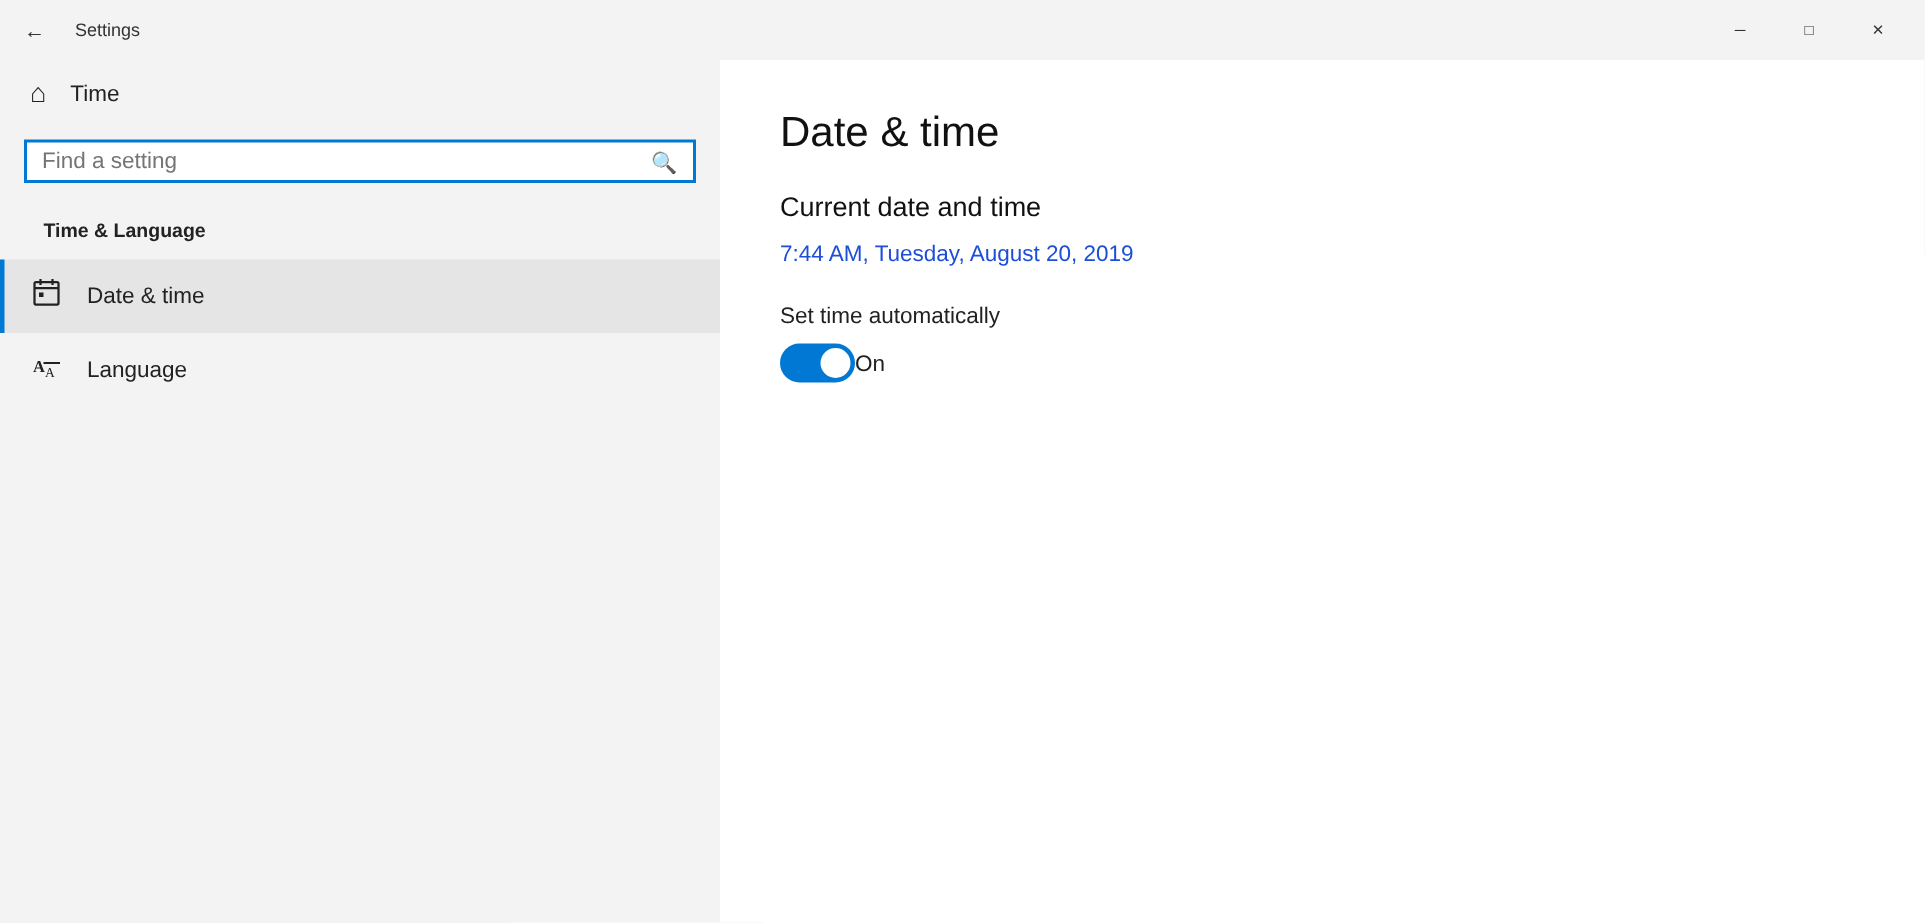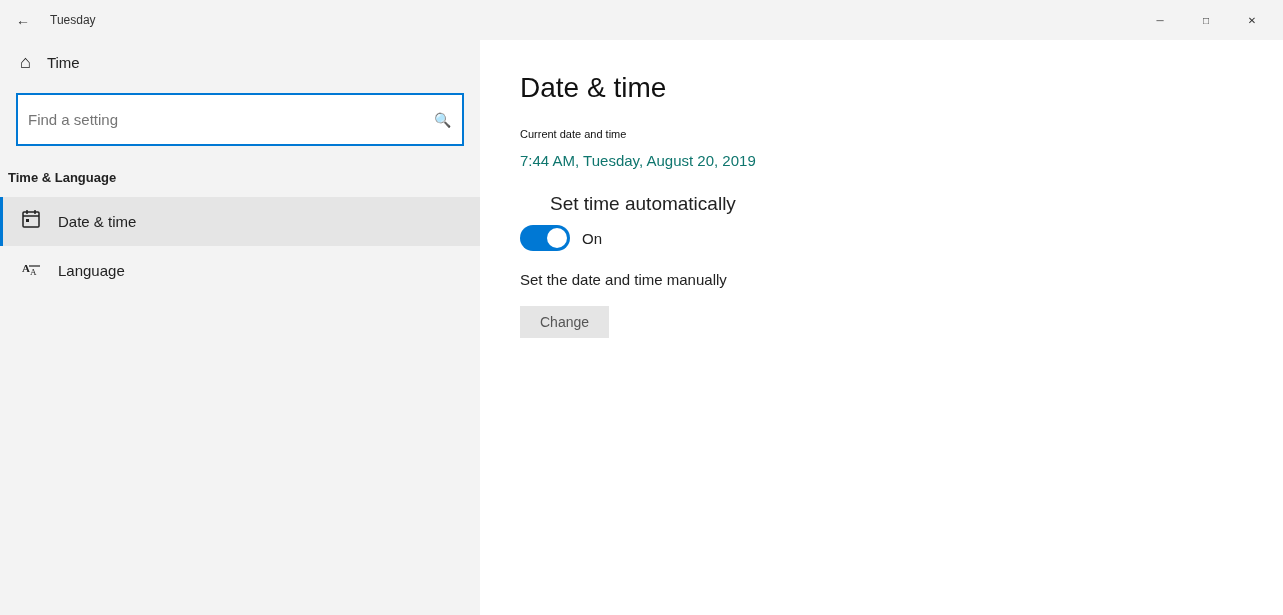--- a/index.html
+++ b/index.html
@@ -91,40 +91,40 @@
     .sidebar-home-icon {
       font-size: 18px;
     }
 
     .search-box {
       margin: 8px 16px 16px 16px;
       display: flex;
       align-items: center;
       border: 2px solid #0078d4;
       background: #fff;
-      padding: 16px 10px;
+      padding: 4px 10px;
     }
     .search-input {
       border: none;
       outline: none;
       flex: 1;
       font-size: 15px;
       background: transparent;
       color: #555;
     }
     .search-icon {
       color: #555;
       font-size: 14px;
     }
 
     .sidebar-section-title {
       font-size: 13px;
       font-weight: 600;
       color: #222;
-      padding: 8px 20px 12px 8px;
+      padding: 8px 20px 12px 29px;
     }
 
     .sidebar-item {
       display: flex;
       align-items: center;
       gap: 16px;
       padding: 12px 20px;
       cursor: pointer;
       font-size: 15px;
       color: #222;
@@ -158,47 +158,46 @@
     }
 
     .page-title {
       font-size: 28px;
       font-weight: 300;
       color: #111;
       margin-bottom: 24px;
     }
 
     .section-heading {
-      font-size: 11px;
+      font-size: 18px;
       font-weight: 400;
       color: #111;
       margin-bottom: 12px;
     }
 
     .current-time-text {
       font-size: 15px;
-      color: #0f766e;
+      color: #1d4ed8;
       margin-bottom: 24px;
     }
 
     .setting-row {
       margin-bottom: 20px;
     }
 
     .setting-label {
-      font-size: 19px;
+      font-size: 15px;
       color: #222;
       margin-bottom: 10px;
-      margin-left: 30px;
     }
 
     .toggle-row {
       display: flex;
       align-items: center;
-      gap: 12px;
+      gap: 0;
     }
 
     
     .toggle {
       width: 50px;
       height: 26px;
       border-radius: 13px;
       position: relative;
       cursor: pointer;
       flex-shrink: 0;
@@ -249,21 +248,21 @@
     
     .content::-webkit-scrollbar { width: 8px; }
     .content::-webkit-scrollbar-thumb { background: #bbb; }
   </style>
 </head>
 <body>
 
 <div class="title-bar">
   <div class="title-bar-left">
     <button class="back-btn">←</button>
-    <span class="title-bar-title">Tuesday</span>
+    <span class="title-bar-title">Settings</span>
   </div>
   <div class="title-bar-controls">
     <button class="title-bar-btn">─</button>
     <button class="title-bar-btn">□</button>
     <button class="title-bar-btn close">✕</button>
   </div>
 </div>
 
 <div class="app-body">
 
@@ -321,20 +320,16 @@
       <p class="setting-label">Set time automatically</p>
       <div class="toggle-row">
         <div class="toggle on">
           <div class="toggle-knob"></div>
         </div>
         <span class="toggle-status">On</span>
       </div>
     </div>
 
 
-    <div class="setting-row">
-      <p class="set-manually-label">Set the date and time manually</p>
-      <button class="change-btn">Change</button>
-    </div>
 
   </div>
 
 </div>
 
 </body></html>

